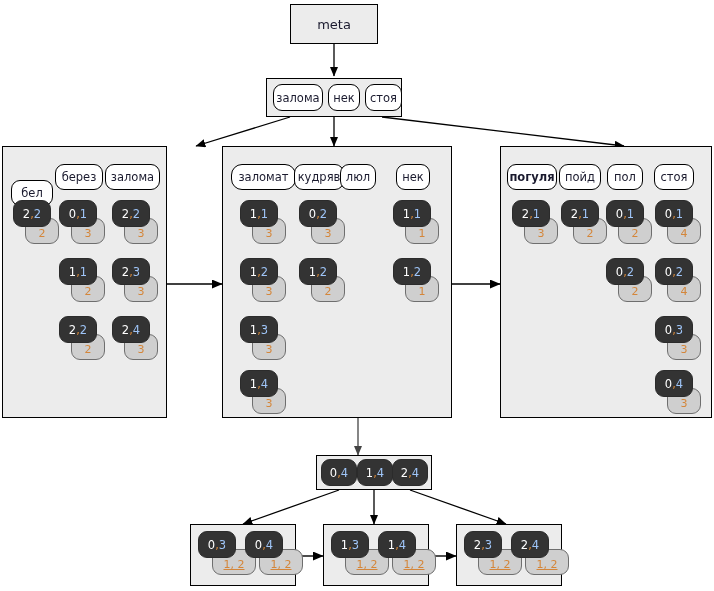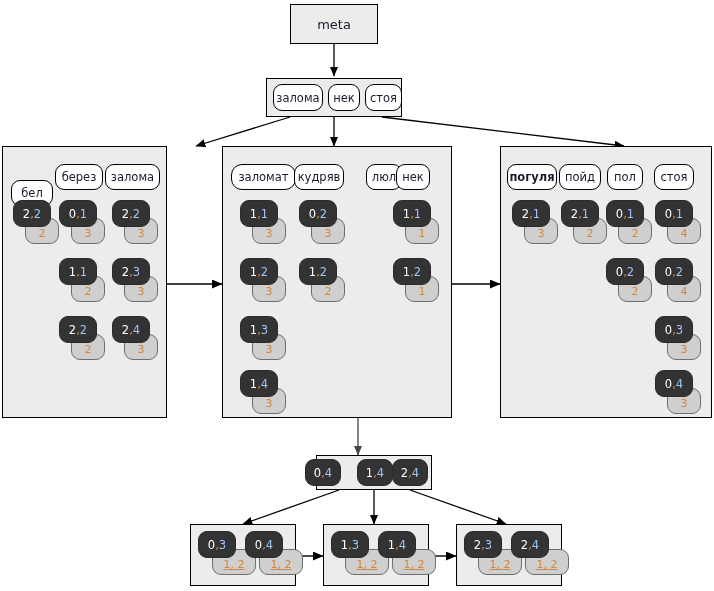--- a/index.html
+++ b/index.html
@@ -166,21 +166,21 @@
     <div class="core">2<span class="cm">,</span><span class="d2">4</span></div>
     </div>
 
   <div class="plainbox" style="left:222px;top:146px;width:230px;height:272px;"></div>
   <div class="chip" style="left:231px;top:164px;width:65px;height:26px;border-radius:11px;">
     <span>заломат</span>
     </div>
   <div class="chip" style="left:294px;top:164px;width:50px;height:26px;">
     <span>кудряв</span>
     </div>
-  <div class="chip" style="left:340px;top:164px;width:36px;height:26px;margin-left:26px;">
+  <div class="chip" style="left:340px;top:164px;width:36px;height:26px;">
     <span>люл</span>
     </div>
   <div class="chip" style="left:396px;top:164px;width:34px;height:26px;">
     <span>нек</span>
     </div>
 
   <div class="pair" style="left:240px;top:200px;">
     <div class="badge">3</div>
     <div class="core">1<span class="cm">,</span><span class="d2">1</span></div>
     </div>
@@ -258,21 +258,21 @@
   <div class="pair" style="left:655px;top:316px;">
     <div class="badge">3</div>
     <div class="core">0<span class="cm">,</span><span class="d2">3</span></div>
     </div>
   <div class="pair" style="left:655px;top:370px;">
     <div class="badge">3</div>
     <div class="core">0<span class="cm">,</span><span class="d2">4</span></div>
     </div>
 
   <div class="plainbox" style="left:316px;top:455px;width:116px;height:35px;"></div>
-  <div class="solo" style="left:305px;top:459px;">
+  <div class="solo" style="left:321px;top:459px;">
     <span>0<span class="cm">,</span><span class="d2">4</span></span>
     </div>
   <div class="solo" style="left:357px;top:459px;">
     <span>1<span class="cm">,</span><span class="d2">4</span></span>
     </div>
   <div class="solo" style="left:392px;top:459px;">
     <span>2<span class="cm">,</span><span class="d2">4</span></span>
     </div>
 
   <div class="plainbox" style="left:190px;top:524px;width:106px;height:62px;"></div>

